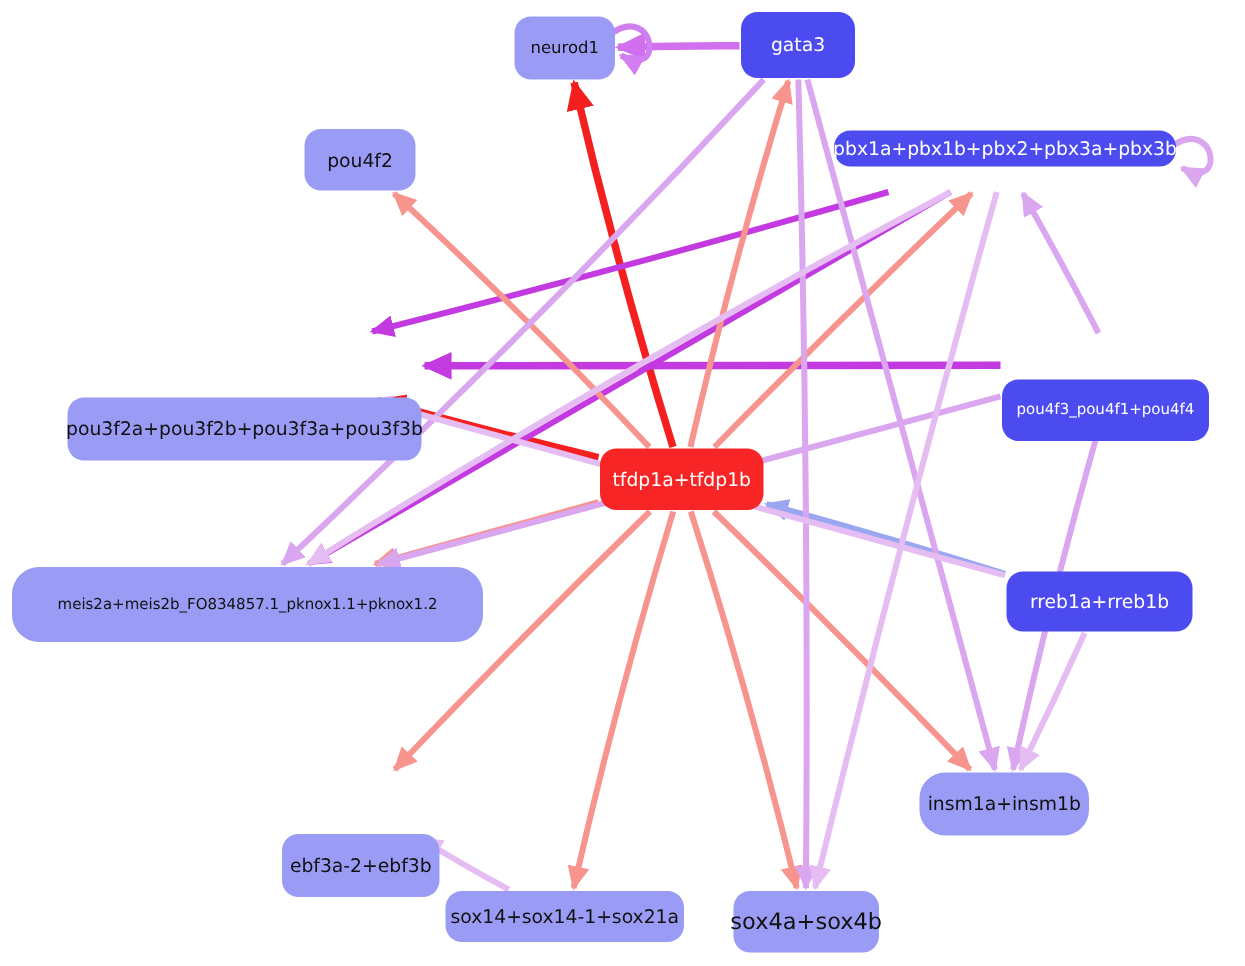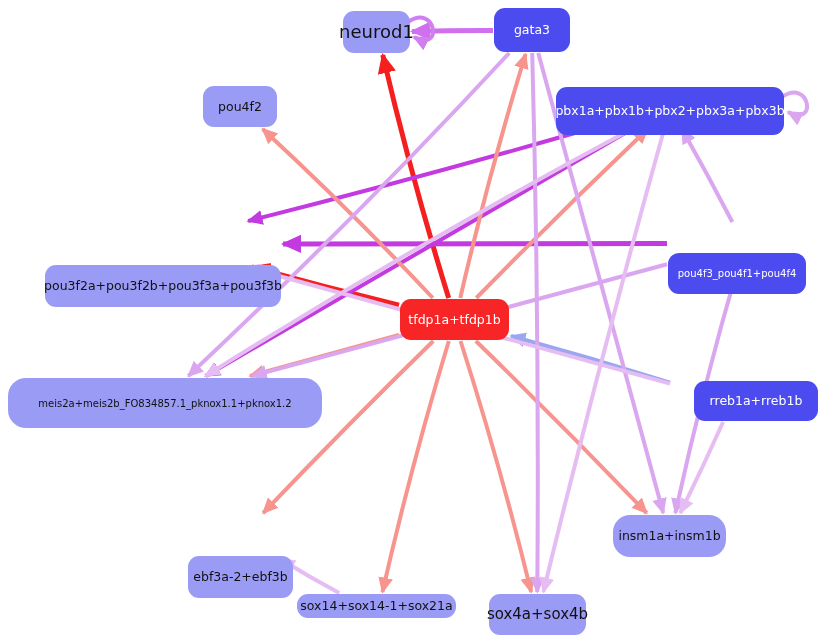--- a/index.html
+++ b/index.html
@@ -169,54 +169,54 @@
       <path fill="none" stroke="#d9a6ef" stroke-width="4" stroke-linecap="butt" marker-end="url(#arw21)" d="M 532.2164242942686 53 Q 539.4686024379812 322.455621257485 537.2882805816938 592"></path>
       <path fill="none" stroke="#d9a6ef" stroke-width="4" stroke-linecap="butt" marker-end="url(#arw22)" d="M 538.25 53 Q 600.75 283 663.25 513"></path>
       <path fill="none" stroke="#e6bdf2" stroke-width="4" stroke-linecap="butt" marker-end="url(#arw23)" d="M 664.5172413793103 128 Q 599.8858128078818 358.94 543.3743842364532 592"></path>
       <path fill="none" stroke="#e6bdf2" stroke-width="4" stroke-linecap="butt" marker-end="url(#arw24)" d="M 633.7435897435897 128 Q 415.31811965811966 244.50700854700855 205.57264957264957 376"></path>
       <path fill="none" stroke="#e6bdf2" stroke-width="4" stroke-linecap="butt" marker-end="url(#arw25)" d="M 339.2515923566879 593 Q 309.2043630573248 577.0308280254777 280.3471337579618 559"></path>
       <path fill="none" stroke="#e6bdf2" stroke-width="4" stroke-linecap="butt" marker-end="url(#arw26)" d="M 723.1222222222223 422 Q 702.5166203703703 467.8745324074074 680.3185185185185 513"></path>
       <path fill="none" stroke="#e6bdf2" stroke-width="4" stroke-linecap="butt" marker-end="url(#arw27)" d="M 670 383.64736842105265 Q 458.25159235668787 325.3236842105263 246.5031847133758 267"></path>
     </svg>
 
   <div id="node-layer">
-      <div class="node node-lavender" style="left: 343px; top: 11px; width: 67px; height: 42px; font-size: 18px;">
+      <div class="node node-lavender" style="left: 343px; top: 11px; width: 67px; height: 42px; font-size: 11px;">
         <span class="node-label">neurod1</span>
       </div>
       <div class="node node-blue" style="left: 494px; top: 8px; width: 76px; height: 44px; font-size: 12.5px;">
         <span class="node-label">gata3</span>
       </div>
       <div class="node node-lavender" style="left: 203px; top: 86px; width: 74px; height: 41px; font-size: 12.5px;">
         <span class="node-label">pou4f2</span>
       </div>
-      <div class="node node-blue" style="left: 556px; top: 87px; width: 228px; height: 48px; font-size: 12.5px;">
+      <div class="node node-blue" style="left: 556px; top: 87px; width: 228px; height: 24px; font-size: 12.5px;">
         <span class="node-label">pbx1a+pbx1b+pbx2+pbx3a+pbx3b</span>
       </div>
       <div class="node node-lavender" style="left: 45px; top: 223px; width: 236px; height: 42px; font-size: 12.5px; margin-top: 42px;">
         <span class="node-label">pou3f2a+pou3f2b+pou3f3a+pou3f3b</span>
       </div>
       <div class="node node-blue" style="left: 668px; top: 223px; width: 138px; height: 41px; font-size: 10px; margin-top: 30px;">
         <span class="node-label">pou4f3_pou4f1+pou4f4</span>
       </div>
       <div class="node node-red" style="left: 400px; top: 299px; width: 109px; height: 41px; font-size: 12.5px;">
         <span class="node-label">tfdp1a+tfdp1b</span>
       </div>
       <div class="node node-lavender" style="left: 8px; top: 378px; width: 314px; height: 50px; font-size: 10px; border-radius: 18px;">
         <span class="node-label">meis2a+meis2b_FO834857.1_pknox1.1+pknox1.2</span>
       </div>
-      <div class="node node-blue" style="left: 671px; top: 381px; width: 124px; height: 40px; font-size: 12.5px; margin-left: 23px;">
+      <div class="node node-blue" style="left: 671px; top: 381px; width: 124px; height: 40px; font-size: 12.5px;">
         <span class="node-label">rreb1a+rreb1b</span>
       </div>
       <div class="node node-lavender" style="left: 188px; top: 515px; width: 105px; height: 42px; font-size: 12.5px; margin-top: 41px;">
         <span class="node-label">ebf3a-2+ebf3b</span>
       </div>
       <div class="node node-lavender" style="left: 613px; top: 515px; width: 113px; height: 42px; font-size: 12.5px; border-radius: 17px;">
         <span class="node-label">insm1a+insm1b</span>
       </div>
-      <div class="node node-lavender" style="left: 297px; top: 594px; width: 159px; height: 24px; font-size: 12.5px;">
+      <div class="node node-lavender" style="left: 297px; top: 594px; width: 159px; height: 34px; font-size: 12.5px;">
         <span class="node-label">sox14+sox14-1+sox21a</span>
       </div>
       <div class="node node-lavender" style="left: 489px; top: 594px; width: 97px; height: 41px; font-size: 15px;">
         <span class="node-label">sox4a+sox4b</span>
       </div>
     </div>
 
 </div>
 
 </body></html>

